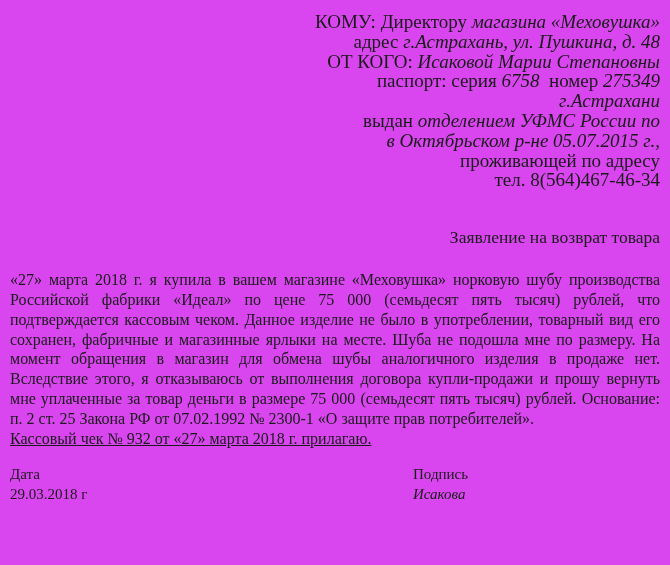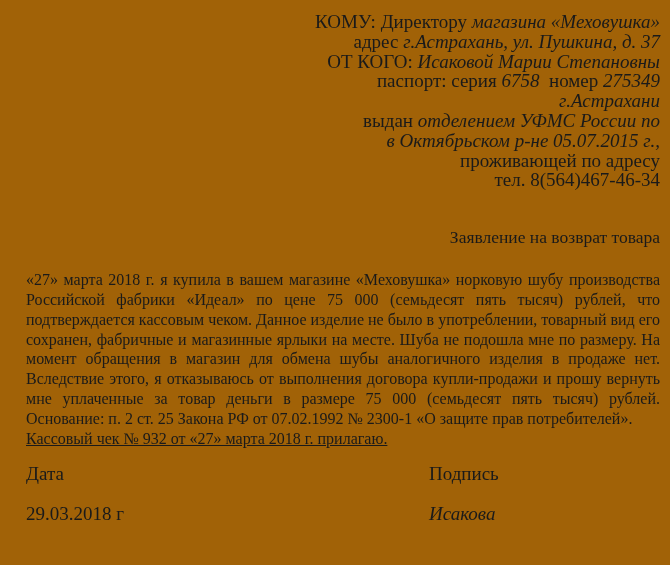--- a/index.html
+++ b/index.html
@@ -5,25 +5,24 @@
   html, body {
     margin: 0;
     padding: 0;
     background: #ffffff;
   }
   .page {
     position: relative;
     width: 670px;
     height: 565px;
     box-sizing: border-box;
-    background: #a16207;
+    background: #d946ef;
     color: #1a1a1a;
     font-family: "Liberation Serif", "DejaVu Serif", serif;
     overflow: hidden;
-    padding-left: 16px;
   }
   .header {
     margin-top: 12px;
     padding: 0 10px;
     text-align: right;
     font-size: 19px;
     line-height: 19.8px;
   }
   .hline {
     white-space: pre-wrap;
@@ -46,34 +45,33 @@
   }
   .attach {
     margin-top: 0;
     text-align: left;
     white-space: pre-wrap;
     text-decoration: underline;
   }
   .sig-grid {
     display: grid;
     grid-template-columns: 403px 1fr;
-    row-gap: 20px;
     margin: 16px 10px 0 10px;
-    font-size: 19px;
+    font-size: 15px;
     line-height: 20px;
   }
 </style>
 </head>
 <body>
 
 <div class="page">
 
   <div class="header">
     <div class="hline"><span>КОМУ: Директору </span><span class="it">магазина «Меховушка»</span></div>
-    <div class="hline"><span>адрес </span><span class="it">г.Астрахань, ул. Пушкина, д. 37</span></div>
+    <div class="hline"><span>адрес </span><span class="it">г.Астрахань, ул. Пушкина, д. 48</span></div>
     <div class="hline"><span>ОТ КОГО: </span><span class="it">Исаковой Марии Степановны</span></div>
     <div class="hline"><span>паспорт: серия </span><span class="it">6758</span><span>  номер </span><span class="it">275349</span></div>
     <div class="hline"><span class="it">г.Астрахани</span></div>
     <div class="hline"><span>выдан </span><span class="it">отделением УФМС России по</span></div>
     <div class="hline"><span class="it">в Октябрьском р-не 05.07.2015 г.,</span></div>
     <div class="hline"><span>проживающей по адресу</span></div>
     <div class="hline"><span>тел. 8(564)467-46-34</span></div>
   </div>
 
   <div class="title">Заявление на возврат товара</div>

